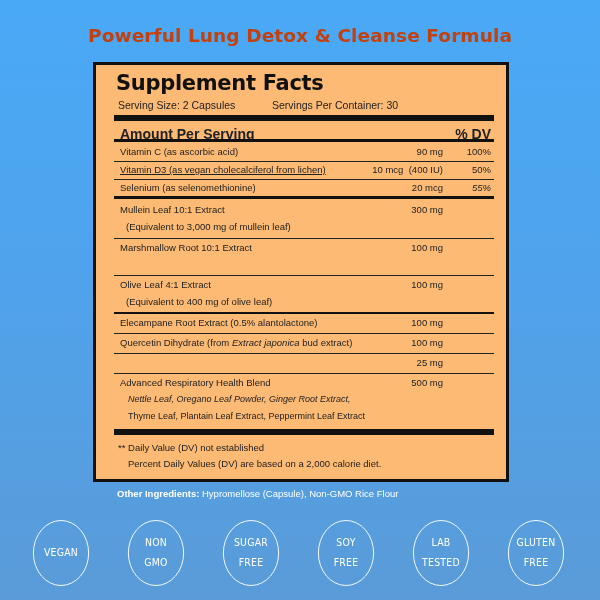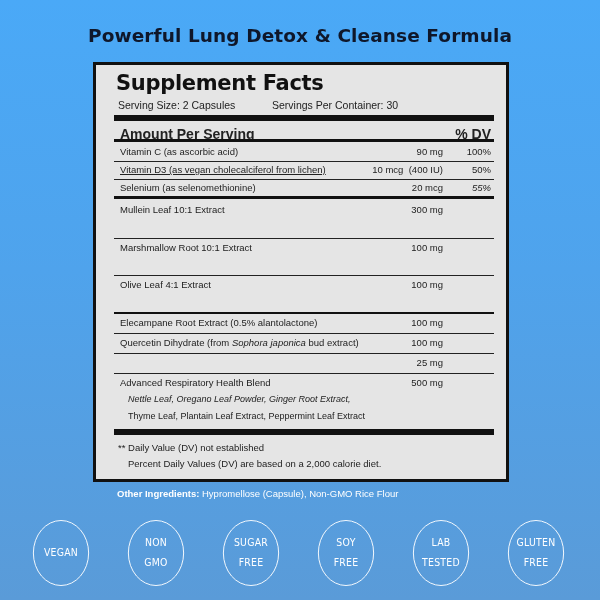--- a/index.html
+++ b/index.html
@@ -3,26 +3,26 @@
 <meta charset="utf-8">
 <style>
   html, body { margin:0; padding:0; }
   body {
     width:600px; height:600px; overflow:hidden; position:relative;
     background: linear-gradient(180deg, #4aa9f7 0%, #4fa3ec 45%, #5a9bd8 100%);
     font-family: "Liberation Sans", sans-serif;
   }
   .title {
     position:absolute; top:25px; left:0; width:600px; text-align:center;
-    color:#0f172a; font-family:"DejaVu Sans", sans-serif; font-weight:bold;
+    color:#c2410c; font-family:"DejaVu Sans", sans-serif; font-weight:bold;
     font-size:18.5px; letter-spacing:0.1px;
   }
   .label {
     position:absolute; left:93px; top:62px; width:410px; height:414px;
-    background:#e5e5e5; border:3px solid #111;
+    background:#fdba74; border:3px solid #111;
   }
   .sf-title {
     position:absolute; left:20px; top:6px; font-family:"DejaVu Sans", sans-serif;
     font-weight:bold; font-size:21px; color:#111; letter-spacing:-0.3px;
   }
   .serving {
     position:absolute; top:34px; font-size:10.5px; color:#222;
     font-family:"Liberation Sans Narrow","Liberation Sans", sans-serif;
   }
   .bar { position:absolute; left:18px; width:380px; background:#111; }
@@ -72,36 +72,38 @@
   <div class="txt amt" style="left:250px;width:97px;top:99px;white-space:pre;">10 mcg  (400 IU)</div>
   <div class="txt dv" style="left:350px;width:45px;top:99px;">50%</div>
   <div class="rule" style="top:114px;"></div>
 
   <div class="txt" style="left:24px;top:117px;">Selenium (as selenomethionine)</div>
   <div class="txt amt" style="left:250px;width:97px;top:117px;">20 mcg</div>
   <div class="txt dv" style="left:350px;width:45px;top:117px;font-style:italic;">55%</div>
   <div class="bar" style="top:131px;height:3px;"></div>
 
   <div class="txt" style="left:24px;top:139px;">Mullein Leaf 10:1 Extract</div>
+  <div class="txt" style="left:30px;top:156px;">(Equivalent to 3,000 mg of mullein leaf)</div>
   <div class="txt amt" style="left:250px;width:97px;top:139px;">300 mg</div>
   <div class="rule" style="top:173px;"></div>
 
   <div class="txt" style="left:24px;top:177px;">Marshmallow Root 10:1 Extract</div>
   <div class="txt amt" style="left:250px;width:97px;top:177px;">100 mg</div>
   <div class="rule" style="top:210px;"></div>
 
   <div class="txt" style="left:24px;top:214px;">Olive Leaf 4:1 Extract</div>
+  <div class="txt" style="left:30px;top:231px;">(Equivalent to 400 mg of olive leaf)</div>
   <div class="txt amt" style="left:250px;width:97px;top:214px;">100 mg</div>
   <div class="bar" style="top:247px;height:2px;"></div>
 
   <div class="txt" style="left:24px;top:252px;">Elecampane Root Extract (0.5% alantolactone)</div>
   <div class="txt amt" style="left:250px;width:97px;top:252px;">100 mg</div>
   <div class="rule" style="top:268px;"></div>
 
-  <div class="txt" style="left:24px;top:272px;"><span>Quercetin Dihydrate (from </span><em>Sophora japonica</em><span> bud extract)</span></div>
+  <div class="txt" style="left:24px;top:272px;"><span>Quercetin Dihydrate (from </span><em>Extract japonica</em><span> bud extract)</span></div>
   <div class="txt amt" style="left:250px;width:97px;top:272px;">100 mg</div>
   <div class="rule" style="top:288px;"></div>
 
   <div class="txt amt" style="left:250px;width:97px;top:292px;">25 mg</div>
   <div class="rule" style="top:308px;"></div>
 
   <div class="txt" style="left:24px;top:312px;">Advanced Respiratory Health Blend</div>
   <div class="txt" style="left:32px;top:329px;font-size:9px;font-style:italic;">Nettle Leaf, Oregano Leaf Powder, Ginger Root Extract,</div>
   <div class="txt" style="left:32px;top:346px;font-size:9px;">Thyme Leaf, Plantain Leaf Extract, Peppermint Leaf Extract</div>
   <div class="txt amt" style="left:250px;width:97px;top:312px;">500 mg</div>

